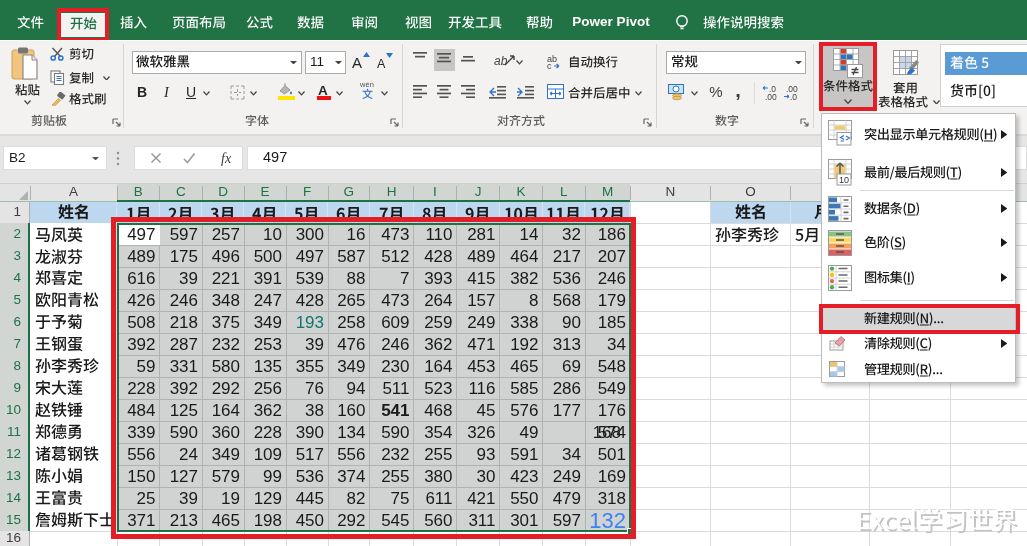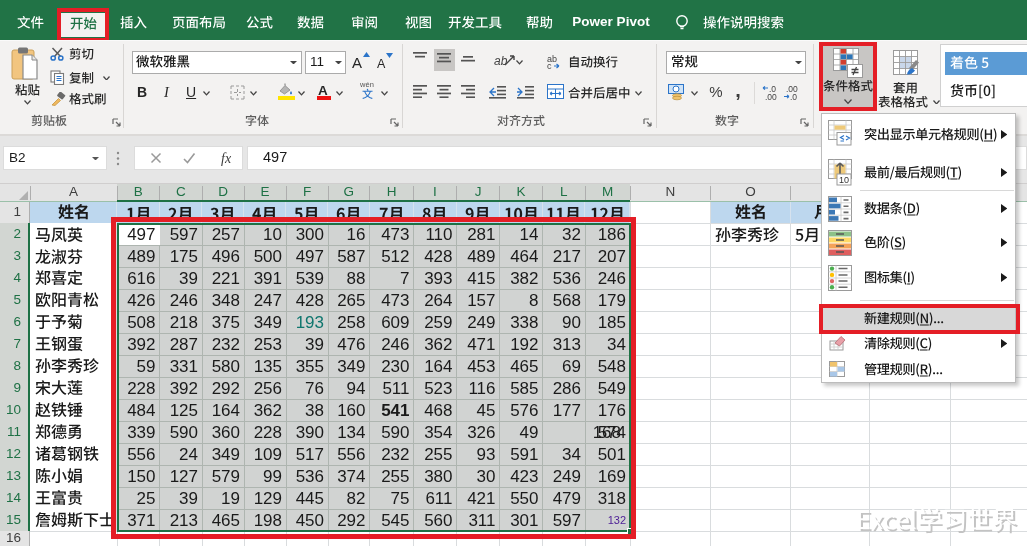--- a/index.html
+++ b/index.html
@@ -897,21 +897,21 @@
 <div style="position:absolute;left:-102px;width:300px;top:507.6px;height:25.5px;line-height:25.5px;font-family:'Liberation Sans',sans-serif;font-size:17px;font-weight:400;color:#1a1a1a;text-align:right;white-space:nowrap;">213</div>
 <div style="position:absolute;left:-60px;width:300px;top:507.6px;height:25.5px;line-height:25.5px;font-family:'Liberation Sans',sans-serif;font-size:17px;font-weight:400;color:#1a1a1a;text-align:right;white-space:nowrap;">465</div>
 <div style="position:absolute;left:-18px;width:300px;top:507.6px;height:25.5px;line-height:25.5px;font-family:'Liberation Sans',sans-serif;font-size:17px;font-weight:400;color:#1a1a1a;text-align:right;white-space:nowrap;">198</div>
 <div style="position:absolute;left:24px;width:300px;top:507.6px;height:25.5px;line-height:25.5px;font-family:'Liberation Sans',sans-serif;font-size:17px;font-weight:400;color:#1a1a1a;text-align:right;white-space:nowrap;">450</div>
 <div style="position:absolute;left:65.5px;width:300px;top:507.6px;height:25.5px;line-height:25.5px;font-family:'Liberation Sans',sans-serif;font-size:17px;font-weight:400;color:#1a1a1a;text-align:right;white-space:nowrap;">292</div>
 <div style="position:absolute;left:109.5px;width:300px;top:507.6px;height:25.5px;line-height:25.5px;font-family:'Liberation Sans',sans-serif;font-size:17px;font-weight:400;color:#1a1a1a;text-align:right;white-space:nowrap;">545</div>
 <div style="position:absolute;left:152.5px;width:300px;top:507.6px;height:25.5px;line-height:25.5px;font-family:'Liberation Sans',sans-serif;font-size:17px;font-weight:400;color:#1a1a1a;text-align:right;white-space:nowrap;">560</div>
 <div style="position:absolute;left:195.5px;width:300px;top:507.6px;height:25.5px;line-height:25.5px;font-family:'Liberation Sans',sans-serif;font-size:17px;font-weight:400;color:#1a1a1a;text-align:right;white-space:nowrap;">311</div>
 <div style="position:absolute;left:238.5px;width:300px;top:507.6px;height:25.5px;line-height:25.5px;font-family:'Liberation Sans',sans-serif;font-size:17px;font-weight:400;color:#1a1a1a;text-align:right;white-space:nowrap;">301</div>
 <div style="position:absolute;left:281px;width:300px;top:507.6px;height:25.5px;line-height:25.5px;font-family:'Liberation Sans',sans-serif;font-size:17px;font-weight:400;color:#1a1a1a;text-align:right;white-space:nowrap;">597</div>
-<div style="position:absolute;left:326px;width:300px;top:507.6px;height:25.5px;line-height:25.5px;font-family:'Liberation Sans',sans-serif;font-size:11px;font-weight:400;color:#4c1d95;text-align:right;white-space:nowrap;">132</div>
+<div style="position:absolute;left:326px;width:300px;top:507.6px;height:25.5px;line-height:25.5px;font-family:'Liberation Sans',sans-serif;font-size:22px;font-weight:400;color:#3b82f6;text-align:right;white-space:nowrap;">132</div>
 <div style="position:absolute;left:116.5px;top:222.97px;width:514px;height:308.5799999999999px;border:2px solid #1e7145;"></div>
 <div style="position:absolute;left:626.5px;top:527.55px;width:7px;height:7px;background:#1e7145;border:1.5px solid #fff;"></div>
 <div style="position:absolute;left:111px;top:217px;width:525.3px;height:322.3px;border:5.5px solid #e41e26;"></div>
 <svg style="position:absolute;left:856.1px;top:505.5px;overflow:visible" width="166.9" height="31.2">
     <g transform="translate(2.2,25.2) scale(0.025000,-0.025000)">
       <path d="M101 0H534V79H193V346H471V425H193V655H523V733H101Z M604 0H700L773 127C792 160 809 193 828 224H833C854 193 874 160 892 127L972 0H1072L893 274L1058 543H963L896 424C879 393 864 364 848 333H843C825 364 806 393 790 424L717 543H618L783 283Z M1393 -13C1458 -13 1520 13 1569 55L1529 117C1495 87 1451 63 1401 63C1301 63 1233 146 1233 271C1233 396 1305 480 1404 480C1446 480 1481 461 1512 433L1558 493C1520 527 1471 557 1400 557C1260 557 1139 452 1139 271C1139 91 1249 -13 1393 -13Z M1909 -13C1982 -13 2040 11 2087 42L2055 103C2014 76 1972 60 1919 60C1816 60 1745 134 1739 250H2105C2107 264 2109 282 2109 302C2109 457 2031 557 1892 557C1768 557 1649 448 1649 271C1649 92 1764 -13 1909 -13ZM1738 315C1749 423 1817 484 1894 484C1979 484 2029 425 2029 315Z M2339 -13C2364 -13 2379 -9 2392 -5L2379 65C2369 63 2365 63 2360 63C2346 63 2335 74 2335 102V796H2243V108C2243 31 2271 -13 2339 -13Z M2895 347V275H2495V204H2895V14C2895 -1 2890 -5 2870 -7C2849 -8 2782 -8 2704 -6C2717 -26 2731 -57 2737 -78C2828 -78 2885 -77 2922 -65C2959 -55 2971 -33 2971 13V204H3380V275H2971V315C3062 354 3154 411 3219 469L3170 506L3154 502H2663V436H3070C3018 402 2954 368 2895 347ZM2859 824C2889 778 2921 716 2935 674H2715L2753 693C2736 732 2694 788 2656 830L2594 802C2626 764 2662 712 2681 674H2515V475H2587V606H3288V475H3363V674H3198C3231 714 3266 763 3296 808L3220 834C3197 785 3155 721 3118 674H2955L3007 694C2994 737 2959 801 2925 849Z M3666 563C3756 501 3874 410 3931 354L3984 411C3924 466 3805 553 3717 612ZM3538 134 3565 59C3719 112 3946 190 4152 263L4138 333C3920 258 3682 178 3538 134ZM3554 767V696H4247C4241 232 4232 50 4200 15C4190 2 4179 -2 4160 -1C4133 -1 4071 -1 4001 4C4015 -16 4024 -47 4025 -68C4083 -72 4148 -73 4187 -69C4224 -66 4248 -55 4271 -22C4309 29 4317 198 4323 724C4323 735 4323 767 4323 767Z M4892 835V590H4710V813H4632V590H4486V517H4632V-15H5357V58H4710V517H4892V200H5236V517H5385V590H5236V824H5158V590H4967V835ZM5158 517V269H4967V517Z M5746 271V212C5746 137 5729 40 5553 -26C5569 -40 5594 -67 5604 -86C5799 -8 5823 114 5823 210V271ZM5666 578H5896V469H5666ZM5971 578H6203V469H5971ZM5666 744H5896V637H5666ZM5971 744H6203V637H5971ZM6064 271V-78H6141V269C6204 226 6275 191 6346 169C6357 188 6380 217 6397 233C6278 264 6158 328 6081 406H6280V808H5592V406H5792C5715 327 5595 260 5480 227C5497 211 5519 184 5530 164C5662 211 5801 301 5884 406H5994C6032 356 6082 310 6138 271Z" fill="#c3c3c3"></path>
     </g>
     <g transform="translate(0,23.00) scale(0.025000,-0.025000)">
       <path d="M101 0H534V79H193V346H471V425H193V655H523V733H101Z M604 0H700L773 127C792 160 809 193 828 224H833C854 193 874 160 892 127L972 0H1072L893 274L1058 543H963L896 424C879 393 864 364 848 333H843C825 364 806 393 790 424L717 543H618L783 283Z M1393 -13C1458 -13 1520 13 1569 55L1529 117C1495 87 1451 63 1401 63C1301 63 1233 146 1233 271C1233 396 1305 480 1404 480C1446 480 1481 461 1512 433L1558 493C1520 527 1471 557 1400 557C1260 557 1139 452 1139 271C1139 91 1249 -13 1393 -13Z M1909 -13C1982 -13 2040 11 2087 42L2055 103C2014 76 1972 60 1919 60C1816 60 1745 134 1739 250H2105C2107 264 2109 282 2109 302C2109 457 2031 557 1892 557C1768 557 1649 448 1649 271C1649 92 1764 -13 1909 -13ZM1738 315C1749 423 1817 484 1894 484C1979 484 2029 425 2029 315Z M2339 -13C2364 -13 2379 -9 2392 -5L2379 65C2369 63 2365 63 2360 63C2346 63 2335 74 2335 102V796H2243V108C2243 31 2271 -13 2339 -13Z M2895 347V275H2495V204H2895V14C2895 -1 2890 -5 2870 -7C2849 -8 2782 -8 2704 -6C2717 -26 2731 -57 2737 -78C2828 -78 2885 -77 2922 -65C2959 -55 2971 -33 2971 13V204H3380V275H2971V315C3062 354 3154 411 3219 469L3170 506L3154 502H2663V436H3070C3018 402 2954 368 2895 347ZM2859 824C2889 778 2921 716 2935 674H2715L2753 693C2736 732 2694 788 2656 830L2594 802C2626 764 2662 712 2681 674H2515V475H2587V606H3288V475H3363V674H3198C3231 714 3266 763 3296 808L3220 834C3197 785 3155 721 3118 674H2955L3007 694C2994 737 2959 801 2925 849Z M3666 563C3756 501 3874 410 3931 354L3984 411C3924 466 3805 553 3717 612ZM3538 134 3565 59C3719 112 3946 190 4152 263L4138 333C3920 258 3682 178 3538 134ZM3554 767V696H4247C4241 232 4232 50 4200 15C4190 2 4179 -2 4160 -1C4133 -1 4071 -1 4001 4C4015 -16 4024 -47 4025 -68C4083 -72 4148 -73 4187 -69C4224 -66 4248 -55 4271 -22C4309 29 4317 198 4323 724C4323 735 4323 767 4323 767Z M4892 835V590H4710V813H4632V590H4486V517H4632V-15H5357V58H4710V517H4892V200H5236V517H5385V590H5236V824H5158V590H4967V835ZM5158 517V269H4967V517Z M5746 271V212C5746 137 5729 40 5553 -26C5569 -40 5594 -67 5604 -86C5799 -8 5823 114 5823 210V271ZM5666 578H5896V469H5666ZM5971 578H6203V469H5971ZM5666 744H5896V637H5666ZM5971 744H6203V637H5971ZM6064 271V-78H6141V269C6204 226 6275 191 6346 169C6357 188 6380 217 6397 233C6278 264 6158 328 6081 406H6280V808H5592V406H5792C5715 327 5595 260 5480 227C5497 211 5519 184 5530 164C5662 211 5801 301 5884 406H5994C6032 356 6082 310 6138 271Z" fill="#ffffff"></path>
     </g>

